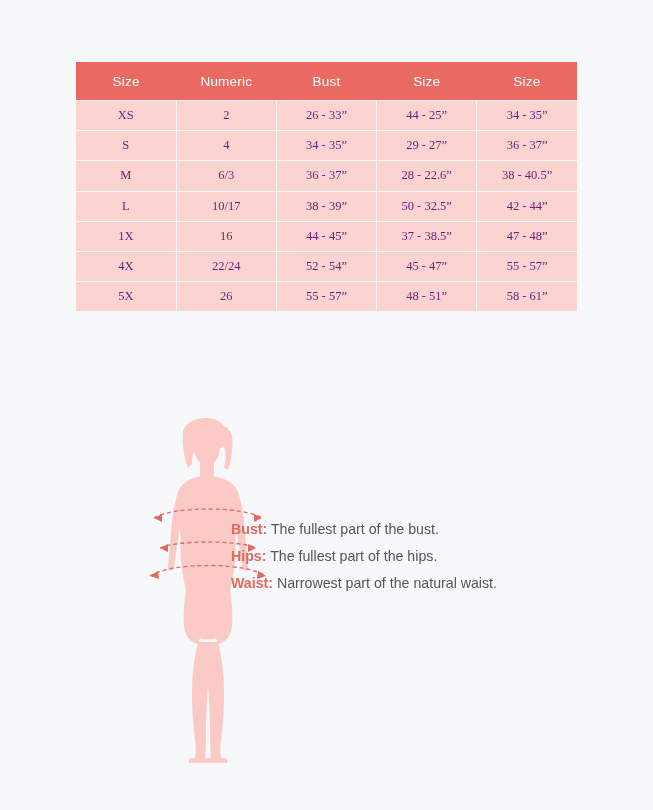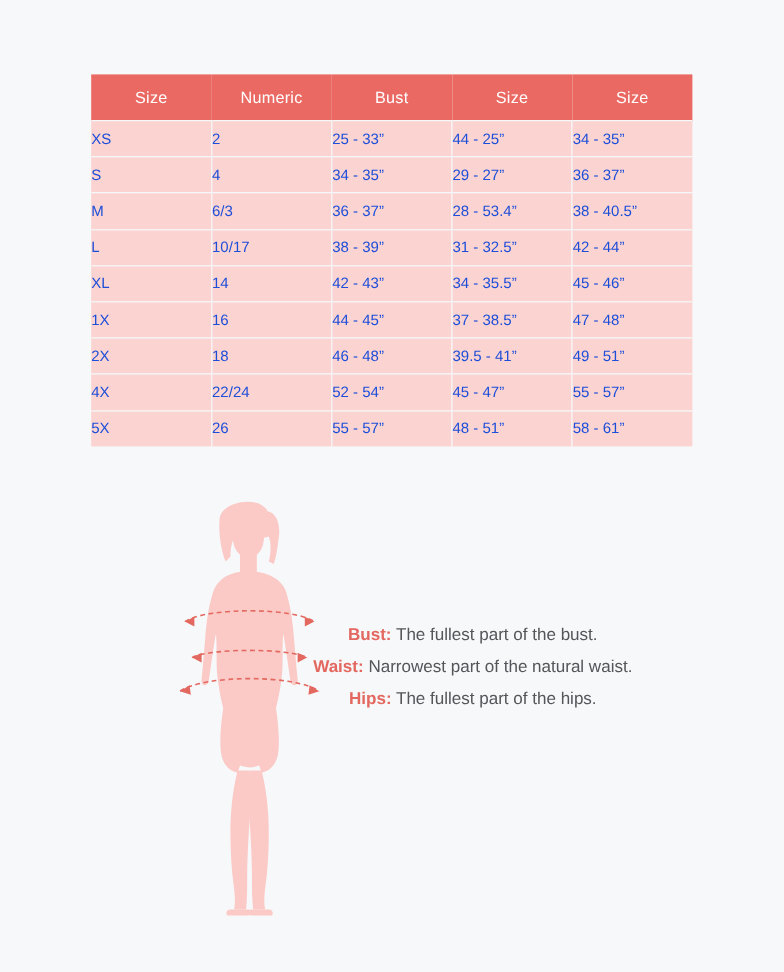--- a/index.html
+++ b/index.html
@@ -36,50 +36,51 @@
     color: #ffffff;
     font-weight: 400;
     font-size: 13.5px;
     letter-spacing: .2px;
     height: 36px;
     text-align: center;
     border: none;
   }
   table.size-table td {
     background: #fbd4d2;
-    color: #1d4ed8;
+    color: #701a75;
     font-size: 12.5px;
     height: 29.2px;
+    text-align: center;
     border: 1px solid #f6f7f9;
     border-left: none;
     border-right: 1px solid #f6f7f9;
     padding: 0;
+    font-family: Liberation Serif, serif;
   }
   table.size-table tr td:last-child { border-right: none; }
   table.size-table tr:last-child td { border-bottom: none; }
 
   
   .figure-area {
     position: absolute;
     left: 0;
     top: 410px;
     width: 653px;
     height: 370px;
   }
   .body-svg {
     position: absolute;
     left: 120px;
     top: 0;
   }
   .legend {
     position: absolute;
-    left: 214px;
+    left: 231px;
     top: 106px;
     width: 360px;
-    text-align: center;
   }
   .legend-line {
     font-size: 14.2px;
     color: #55555a;
     line-height: 27px;
     white-space: nowrap;
   }
   .legend-line b {
     color: #e3685f;
     font-weight: 700;
@@ -98,65 +99,51 @@
           <th>Numeric</th>
           <th>Bust</th>
           <th>Size</th>
           <th>Size</th>
         </tr>
       </thead>
       <tbody>
         <tr>
           <td>XS</td>
           <td>2</td>
-          <td>25  -  33”</td>
+          <td>26  -  33”</td>
           <td>44 - 25”</td>
           <td>34 - 35”</td>
         </tr>
         <tr>
           <td>S</td>
           <td>4</td>
           <td>34 - 35”</td>
           <td>29 - 27”</td>
           <td>36 - 37”</td>
         </tr>
         <tr>
           <td>M</td>
           <td>6/3</td>
           <td>36 - 37”</td>
-          <td>28 - 53.4”</td>
+          <td>28 - 22.6”</td>
           <td>38 - 40.5”</td>
         </tr>
         <tr>
           <td>L</td>
           <td>10/17</td>
           <td>38 - 39”</td>
-          <td>31 - 32.5”</td>
+          <td>50 - 32.5”</td>
           <td>42 - 44”</td>
-        </tr>
-        <tr>
-          <td>XL</td>
-          <td>14</td>
-          <td>42 - 43”</td>
-          <td>34 - 35.5”</td>
-          <td>45 - 46”</td>
         </tr>
         <tr>
           <td>1X</td>
           <td>16</td>
           <td>44 - 45”</td>
           <td>37 - 38.5”</td>
           <td>47 - 48”</td>
-        </tr>
-        <tr>
-          <td>2X</td>
-          <td>18</td>
-          <td>46 - 48”</td>
-          <td>39.5 - 41”</td>
-          <td>49 - 51”</td>
         </tr>
         <tr>
           <td>4X</td>
           <td>22/24</td>
           <td>52 - 54”</td>
           <td>45 - 47”</td>
           <td>55 - 57”</td>
         </tr>
         <tr>
           <td>5X</td>
@@ -238,21 +225,21 @@
         <polygon points="30,166 38,161 39,169"></polygon>
         <polygon points="146,166 138,161 137,169"></polygon>
       </g>
     </svg>
 
     <div class="legend">
       <div class="legend-line">
         <b>Bust:</b><span> The fullest part of the bust.</span>
       </div>
       <div class="legend-line">
+        <b>Hips:</b><span> The fullest part of the hips.</span>
+      </div>
+      <div class="legend-line">
         <b>Waist:</b><span> Narrowest part of the natural waist.</span>
       </div>
-      <div class="legend-line">
-        <b>Hips:</b><span> The fullest part of the hips.</span>
-      </div>
     </div>
 
   </div>
 </div>
 
 </body></html>

